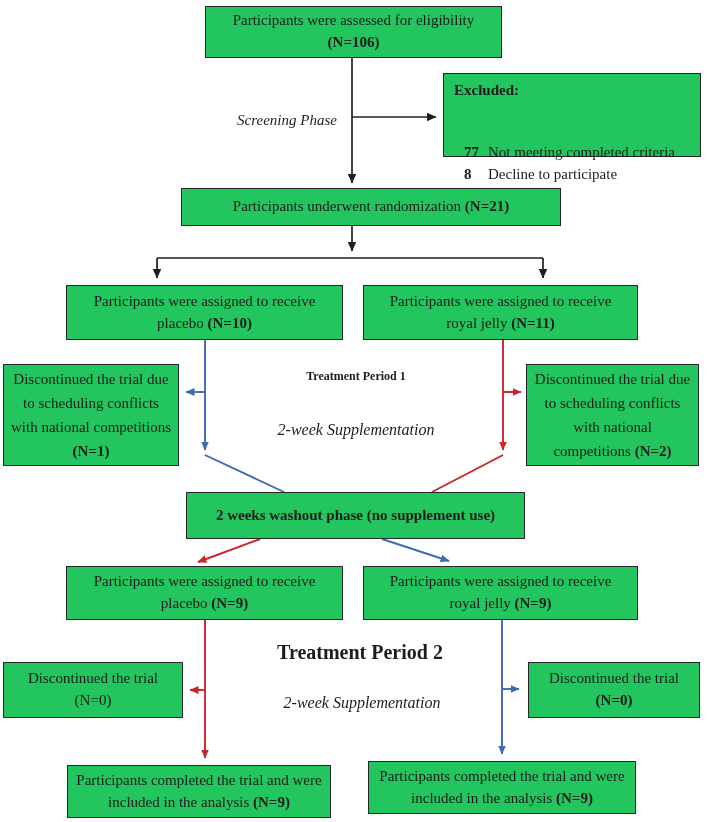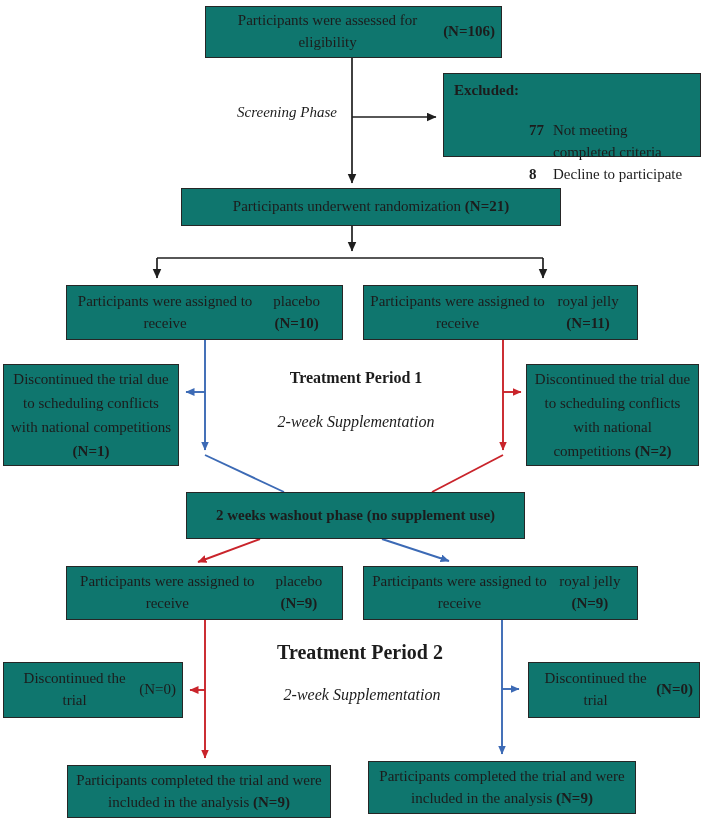--- a/index.html
+++ b/index.html
@@ -7,33 +7,33 @@
     --blue:#3c6ab5;
     --red:#c9242b;
   }
   html,body{margin:0;padding:0;background:#ffffff;}
   #canvas{
     position:relative;width:709px;height:822px;background:#ffffff;
     font-family:"Liberation Serif","DejaVu Serif",serif;color:#1c1c1c;
     overflow:hidden;
   }
   .box{
-    position:absolute;box-sizing:border-box;background:#0f766e;
+    position:absolute;box-sizing:border-box;background:#22c55e;
     border:1.6px solid #262626;
-    display:flex;flex-direction:row;align-items:center;justify-content:center;
+    display:flex;flex-direction:column;align-items:center;justify-content:center;
     text-align:center;font-size:15px;line-height:1.45;padding:2px 6px;
   }
   .box b{font-weight:bold;}
   .left-align{align-items:flex-start;text-align:left;justify-content:space-between;}
   .excl-row{display:flex;}
   .excl-num{width:24px;font-weight:bold;flex:0 0 auto;text-align:left;}
   .excl-items{margin-left:10px;margin-top:40px;}
   .lbl{position:absolute;text-align:center;font-size:15.5px;}
   .lbl.bold{font-weight:bold;}
-  .lbl.ital{font-style:italic;}
+  .lbl.ital{font-style:italic;margin-top:8px;}
   svg#wires{position:absolute;left:0;top:0;pointer-events:none;}
   .wire-k{stroke:var(--black);fill:none;stroke-width:1.7px;}
   .wire-b{stroke:var(--blue);fill:none;stroke-width:1.9px;}
   .wire-r{stroke:var(--red);fill:none;stroke-width:1.9px;}
   .head-k{fill:var(--black);}
   .head-b{fill:var(--blue);}
   .head-r{fill:var(--red);}
 </style>
 </head>
 <body>
@@ -163,19 +163,19 @@
   <div class="box" style="left:67px;top:765px;width:264px;height:53px;">
     <div><span>Participants completed the trial and were included in the analysis </span><b>(N=9)</b></div>
   </div>
 
   <div class="box" style="left:368px;top:761px;width:268px;height:53px;">
     <div><span>Participants completed the trial and were included in the analysis </span><b>(N=9)</b></div>
   </div>
 
   <div class="lbl ital" style="left:228px;top:104px;width:118px;font-size:15px;">Screening Phase</div>
 
-  <div class="lbl bold" style="left:256px;top:369px;width:200px;font-size:16px;">Treatment Period 1</div>
+  <div class="lbl bold" style="left:256px;top:369px;width:200px;font-size:12px;">Treatment Period 1</div>
   <div class="lbl ital" style="left:256px;top:413px;width:200px;font-size:16px;">2-week Supplementation</div>
 
   <div class="lbl bold" style="left:260px;top:641px;width:200px;font-size:20px;">Treatment Period 2</div>
   <div class="lbl ital" style="left:262px;top:686px;width:200px;font-size:16px;">2-week Supplementation</div>
 
 </div>
 
 </body></html>

